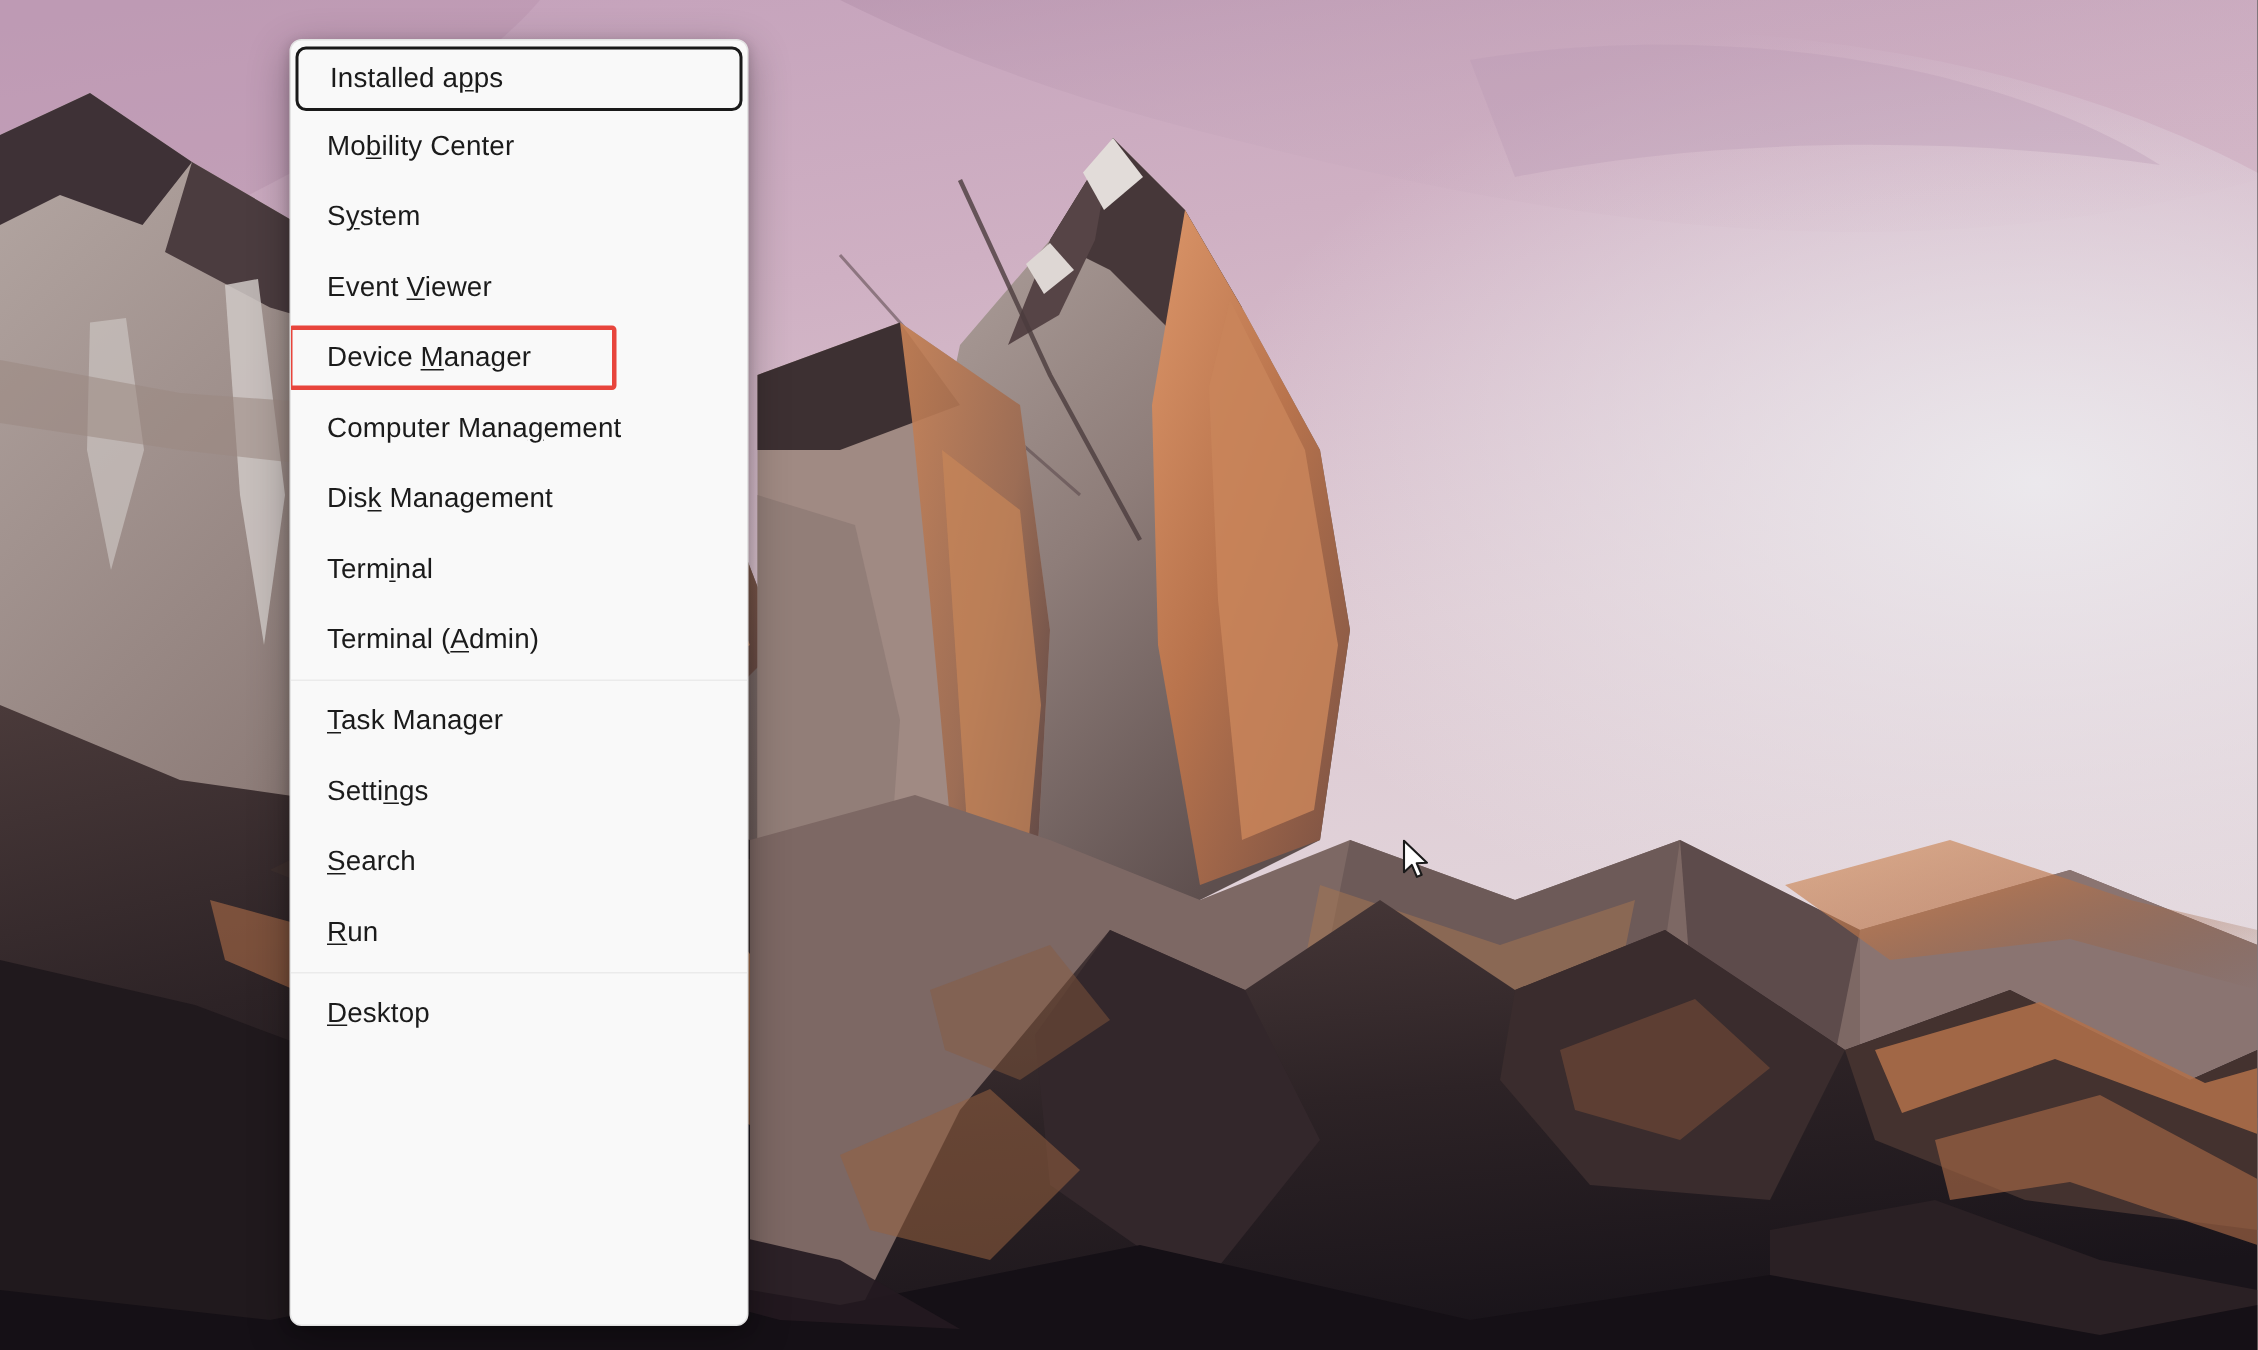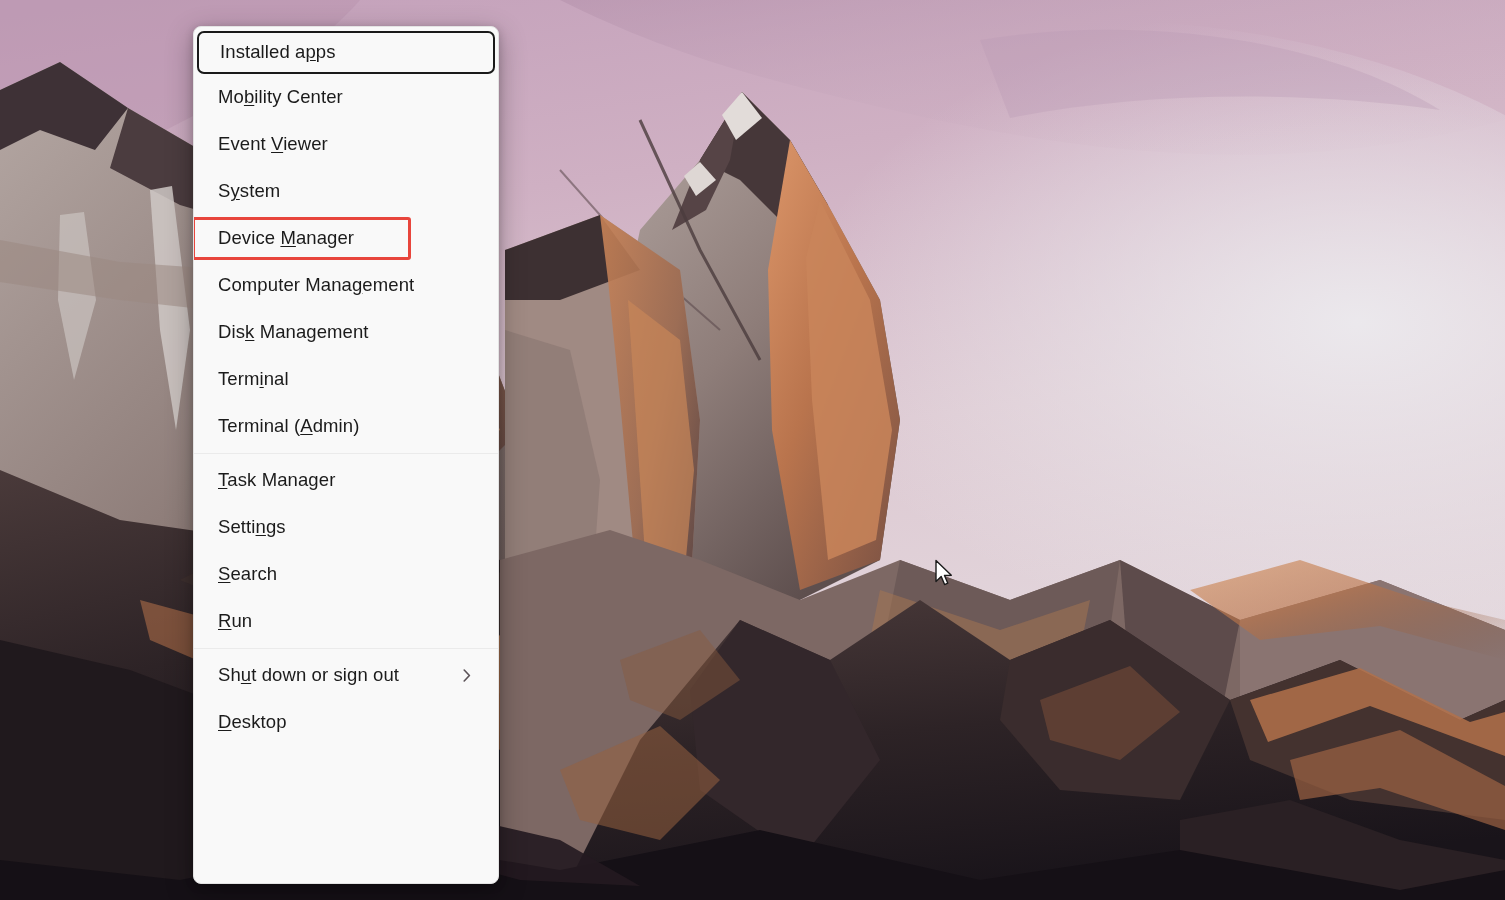--- a/index.html
+++ b/index.html
@@ -257,24 +257,24 @@
   <div id="winx-menu">
 
   <div class="menu-section">
         <div class="menu-item focused">
           <span class="lbl">Installed a<u>p</u>ps</span>
         </div>
         <div class="menu-item">
           <span class="lbl">Mo<u>b</u>ility Center</span>
         </div>
         <div class="menu-item">
+          <span class="lbl">S<u>y</u>stem</span>
+        </div>
+        <div class="menu-item">
           <span class="lbl">Event <u>V</u>iewer</span>
-        </div>
-        <div class="menu-item">
-          <span class="lbl">S<u>y</u>stem</span>
         </div>
         <div class="menu-item annotated">
           <span class="lbl">Device <u>M</u>anager</span>
         </div>
         <div class="menu-item">
           <span class="lbl">Computer Mana<u>g</u>ement</span>
         </div>
         <div class="menu-item">
           <span class="lbl">Dis<u>k</u> Management</span>
         </div>
@@ -295,28 +295,20 @@
         </div>
         <div class="menu-item">
           <span class="lbl"><u>S</u>earch</span>
         </div>
         <div class="menu-item">
           <span class="lbl"><u>R</u>un</span>
         </div>
       </div>
       <div class="separator"></div>
       <div class="menu-section">
-        <div class="menu-item">
-          <span class="lbl">Sh<u>u</u>t down or sign out</span>
-          <span class="chevron">
-            <svg width="8" height="13" viewBox="0 0 8 13" xmlns="http://www.w3.org/2000/svg">
-              <path d="M1.2 1 L6.4 6.5 L1.2 12" fill="none" stroke="currentColor" stroke-width="1.6" stroke-linecap="round" stroke-linejoin="round"></path>
-            </svg>
-          </span>
-        </div>
         <div class="menu-item">
           <span class="lbl"><u>D</u>esktop</span>
         </div>
       </div>
     </div>
 
   <div id="cursor" style="left: 934px; top: 559px;">
     <svg width="22" height="30" viewBox="0 0 22 30" xmlns="http://www.w3.org/2000/svg">
       <path d="M2 1.5 L2 22.5 L7.2 17.6 L10.6 25.6 L13.8 24.2 L10.5 16.5 L17.3 16.2 Z" fill="#ffffff" stroke="#1a1a1a" stroke-width="1.4" stroke-linejoin="round"></path>
     </svg>

